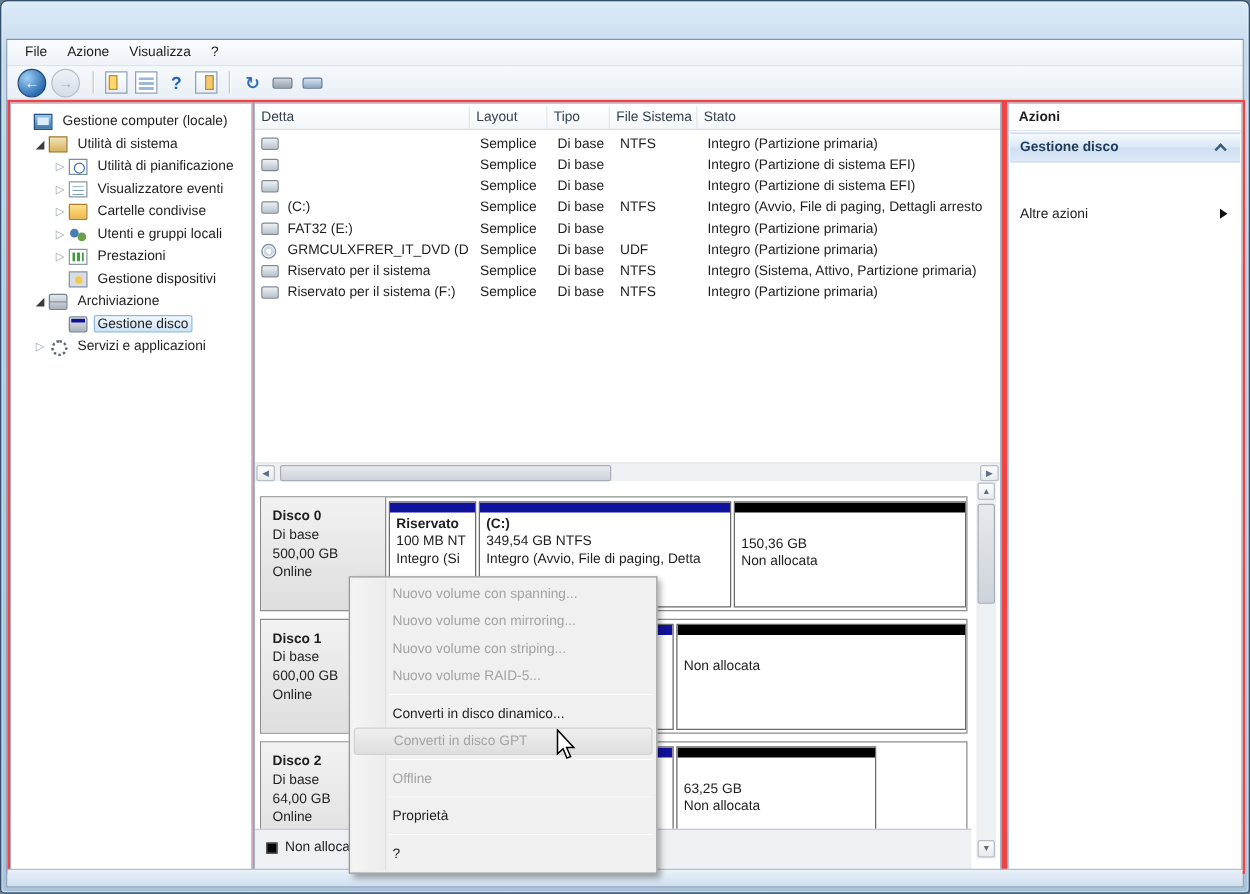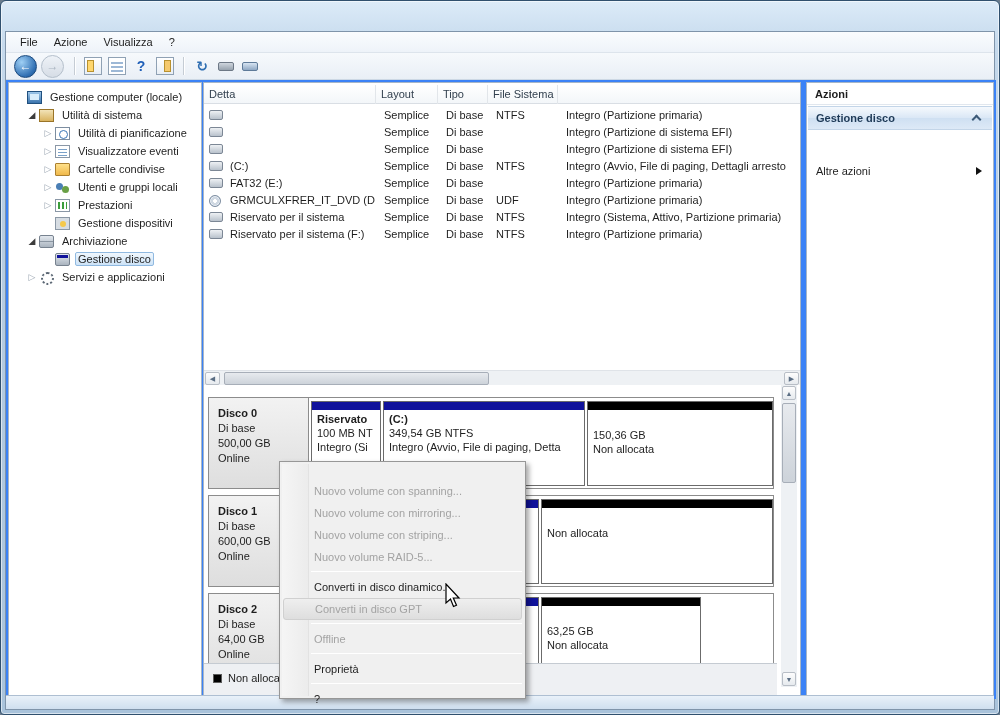--- a/index.html
+++ b/index.html
@@ -48,21 +48,21 @@
   .tb-help { color:#1f5fb8; font-weight:bold; font-size:14px; }
   .tb-pane { background:linear-gradient(#ffffff,#e8eef5); border:1px solid #8fa1b4; }
   .tb-pane::before { content:""; position:absolute; right:2px; top:2px; bottom:2px; width:5px; background:#f5c96d; border:1px solid #b8912f; }
   .tb-refresh { color:#2f6eb2; font-weight:bold; font-size:14px; }
   .tb-disk::before { content:""; position:absolute; left:1px; right:1px; bottom:4px; height:7px;
     background:linear-gradient(#cfd6de,#97a2ae); border:1px solid #6d7886; border-radius:2px; }
   .tb-rescan::before { content:""; position:absolute; left:1px; right:1px; bottom:4px; height:7px;
     background:linear-gradient(#d7e4f2,#8fa8c4); border:1px solid #5e7a99; border-radius:2px; }
 
   
-  .main { position:absolute; left:0; top:48px; width:990px; height:619px; background:#3b82f6; }
+  .main { position:absolute; left:0; top:48px; width:990px; height:619px; background:#ef4444; }
   .panel { position:absolute; background:#fff; border:1px solid #a7b6c7; }
   .tree-panel  { left:2px;   top:2px; width:194px; height:615px; overflow:hidden; }
   .center-panel{ left:197px; top:2px; width:598px; height:615px; overflow:hidden; }
   .actions-panel{ left:800px; top:2px; width:188px; height:615px; overflow:hidden; }
 
   
   .tree { padding-top:5px; }
   .trow { height:18px; display:flex; align-items:center; white-space:nowrap; }
   .trow.lvl0 { padding-left:4px; } .trow.lvl1 { padding-left:16px; } .trow.lvl2 { padding-left:32px; }
   .exp { width:14px; font-size:9px; text-align:center; flex:none; }
@@ -137,21 +137,21 @@
     border-top:1px solid #c3d5e8; border-bottom:1px solid #c3d5e8;
     display:flex; align-items:center; padding-left:8px; font-weight:bold; color:#1e3a57; }
   .chev-up { position:absolute; right:12px; top:9px; width:7px; height:7px;
     border-top:2px solid #3c5a78; border-right:2px solid #3c5a78; transform:rotate(-45deg); }
   .ap-more { position:absolute; left:1px; right:1px; top:52px; height:22px; display:flex; align-items:center; padding-left:8px;margin-top:25px; }
   .tri-right { position:absolute; right:10px; width:0; height:0; border-left:6px solid #111;
     border-top:4px solid transparent; border-bottom:4px solid transparent; }
 
   
   .cmenu { position:absolute; left:278px; top:460px; width:247px; height:238px; background:#f0f0f0;
-    border:1px solid #979797; box-shadow:3px 3px 5px rgba(0,0,0,.35); padding-top:18px; z-index:50; }
+    border:1px solid #979797; box-shadow:3px 3px 5px rgba(0,0,0,.35); padding-top:2px; z-index:50; }
   .cmenu::before { content:""; position:absolute; left:2px; top:2px; bottom:2px; width:26px;
     background:linear-gradient(90deg,#f5f5f5,#ececec); border-right:1px solid #e2e2e2; }
   .cm-item { position:relative; height:22px; line-height:22px; padding-left:31px; margin:0 3px; border-radius:3px; }
   .cm-item.disabled { color:#a3a3a3; }
   .cm-item.hovered { background:linear-gradient(#efefef,#dedede); border:1px solid #d0d0d0; line-height:20px; }
   .cm-sep { position:relative; height:1px; background:#d9dadb; border-bottom:1px solid #fff; margin:3px 3px 4px 31px; }
 
   
   .statusbar { position:absolute; left:0; bottom:0; width:100%; height:14px;
     background:linear-gradient(#e9f1f9,#cfdfef); border-top:1px solid #aebfd2; }
@@ -249,20 +249,21 @@
         </div>
       </div>
 
       <div class="panel center-panel">
 
         <div class="vheader">
           <span class="hc" style="left:0;width:172px">Detta</span>
           <span class="hc" style="left:172px;width:62px">Layout</span>
           <span class="hc" style="left:234px;width:50px">Tipo</span>
           <span class="hc" style="left:284px;width:70px">File Sistema</span>
+          <span class="hc" style="left:354px;width:242px;border-right:none">Stato</span>
         </div>
 
         <div class="vrow" style="top:24px">
           <span class="vicon vi-disk"></span>
           <span class="vc" style="left:21px;width:150px"></span>
           <span class="vc" style="left:175px;width:58px">Semplice</span>
           <span class="vc" style="left:237px;width:46px">Di base</span>
           <span class="vc" style="left:287px;width:66px">NTFS</span>
           <span class="vc" style="left:357px;width:239px">Integro (Partizione primaria)</span>
         </div>

